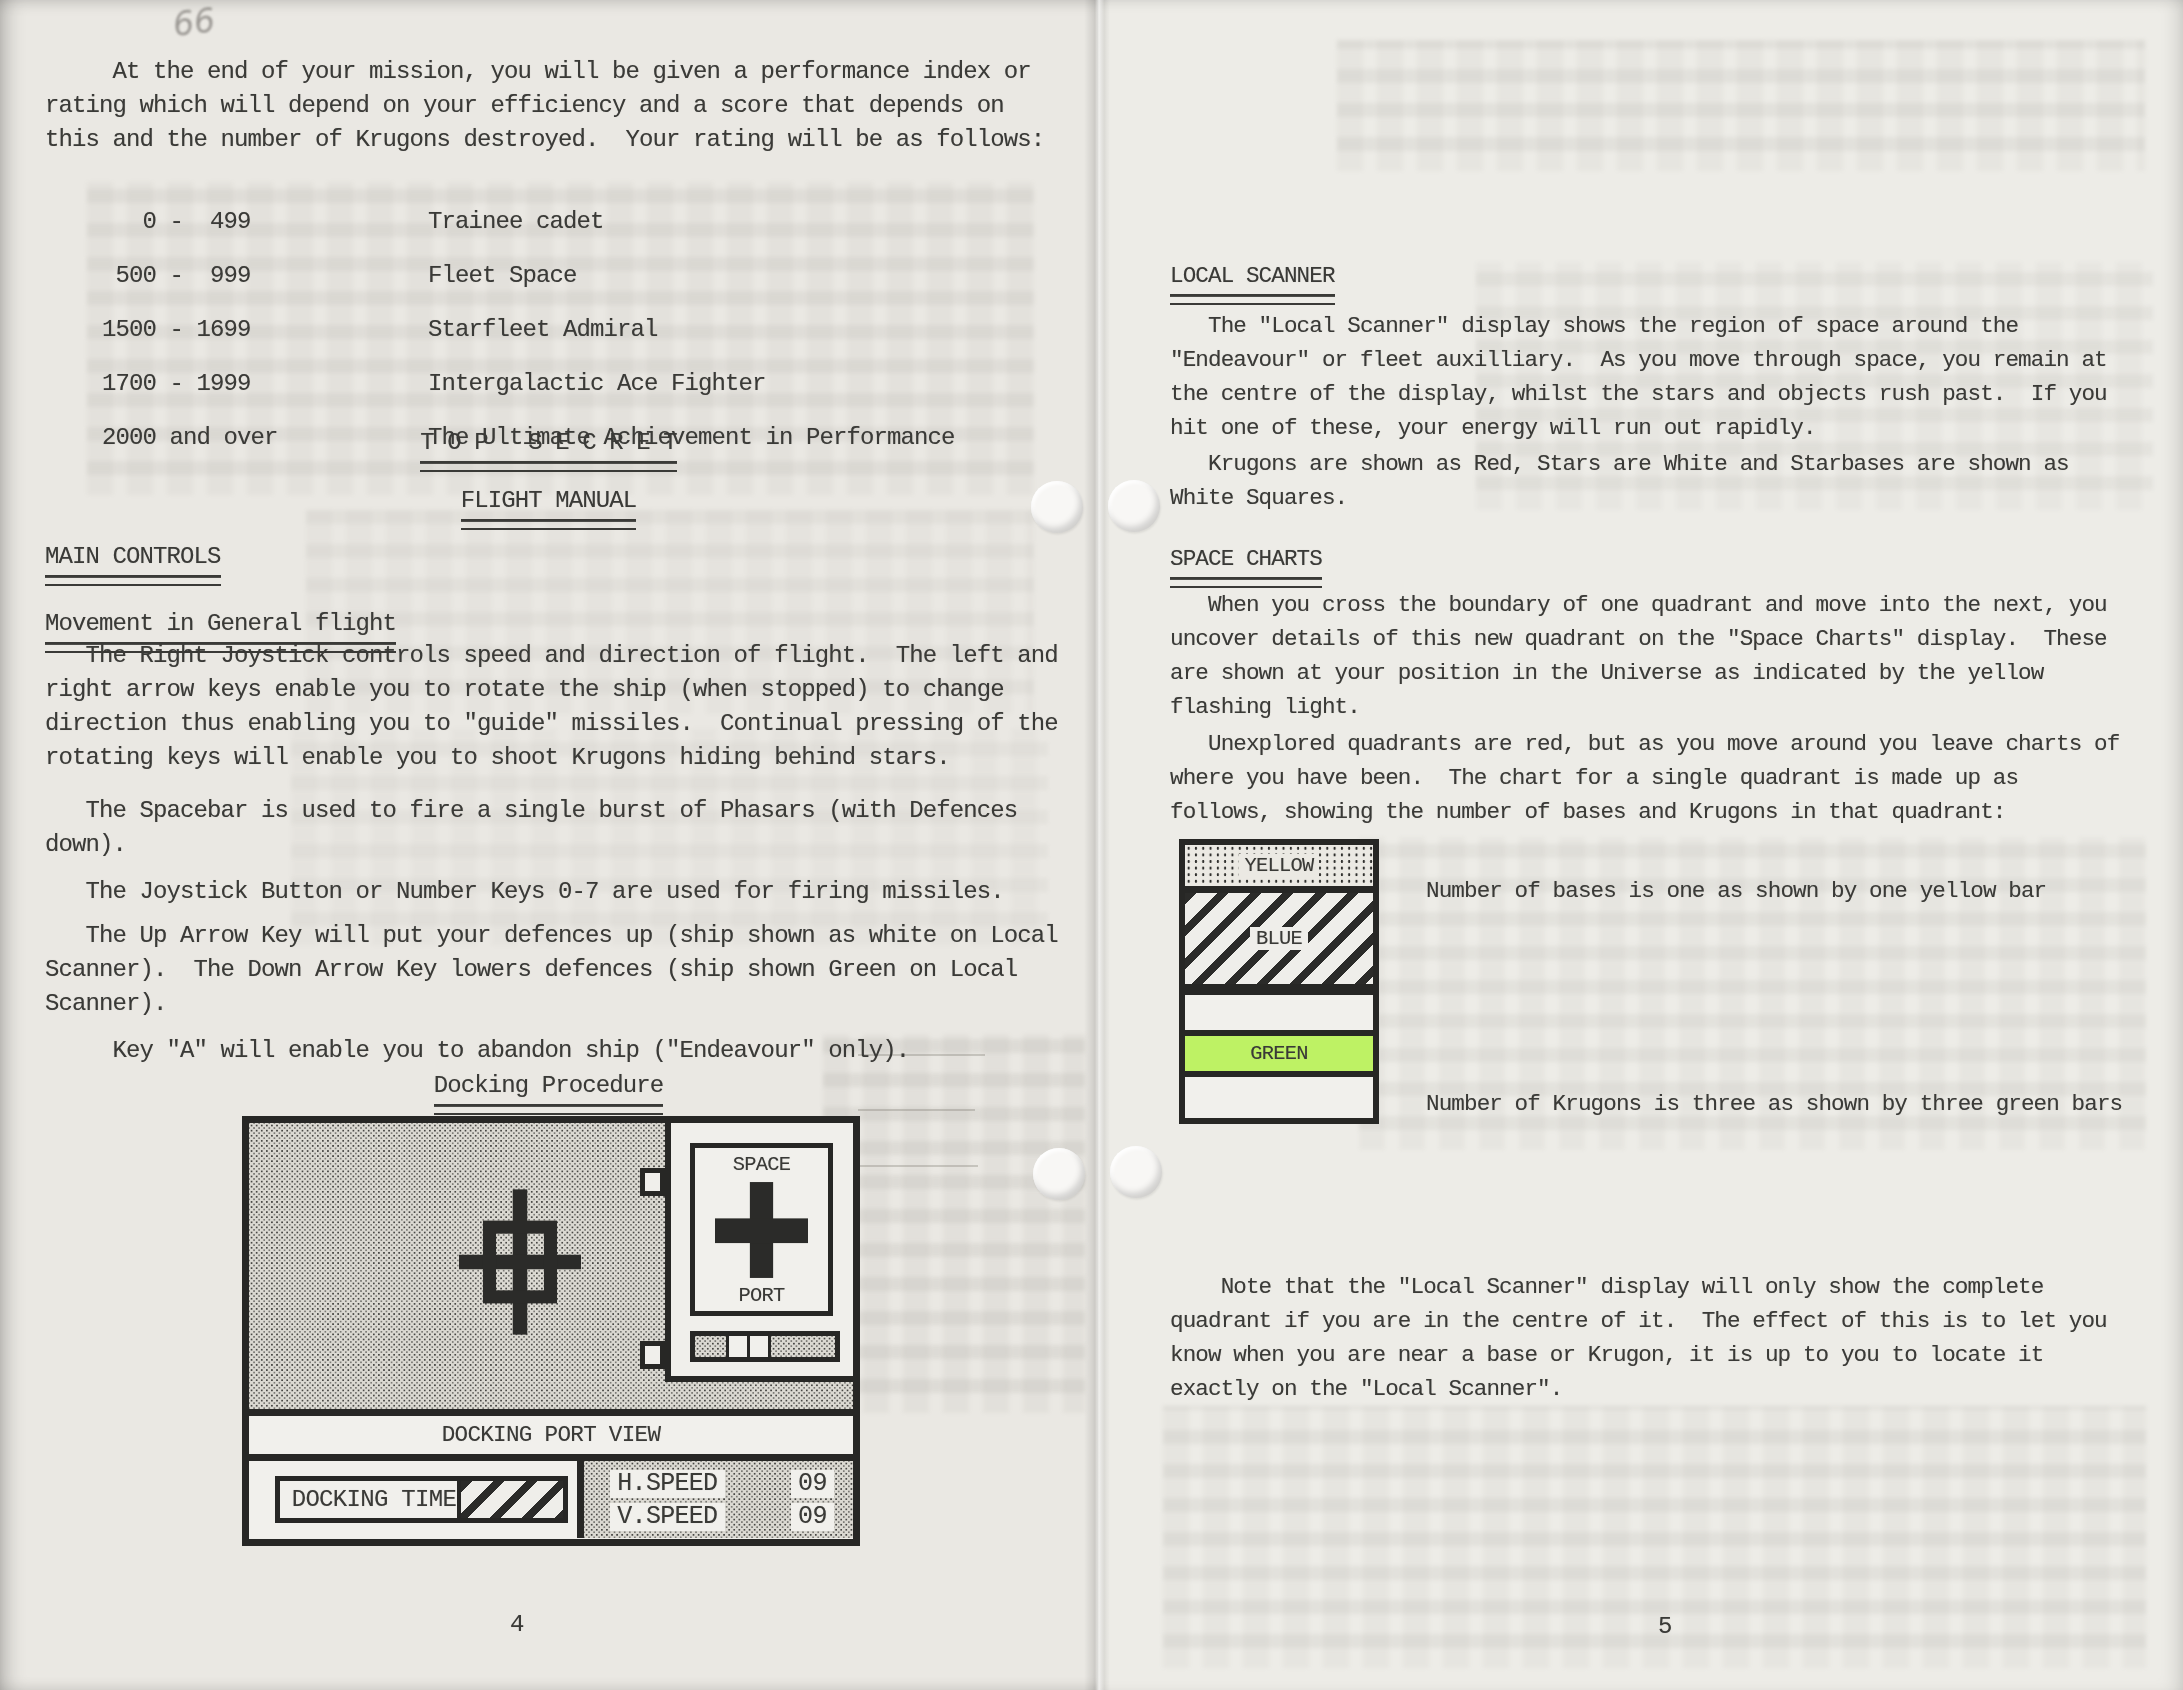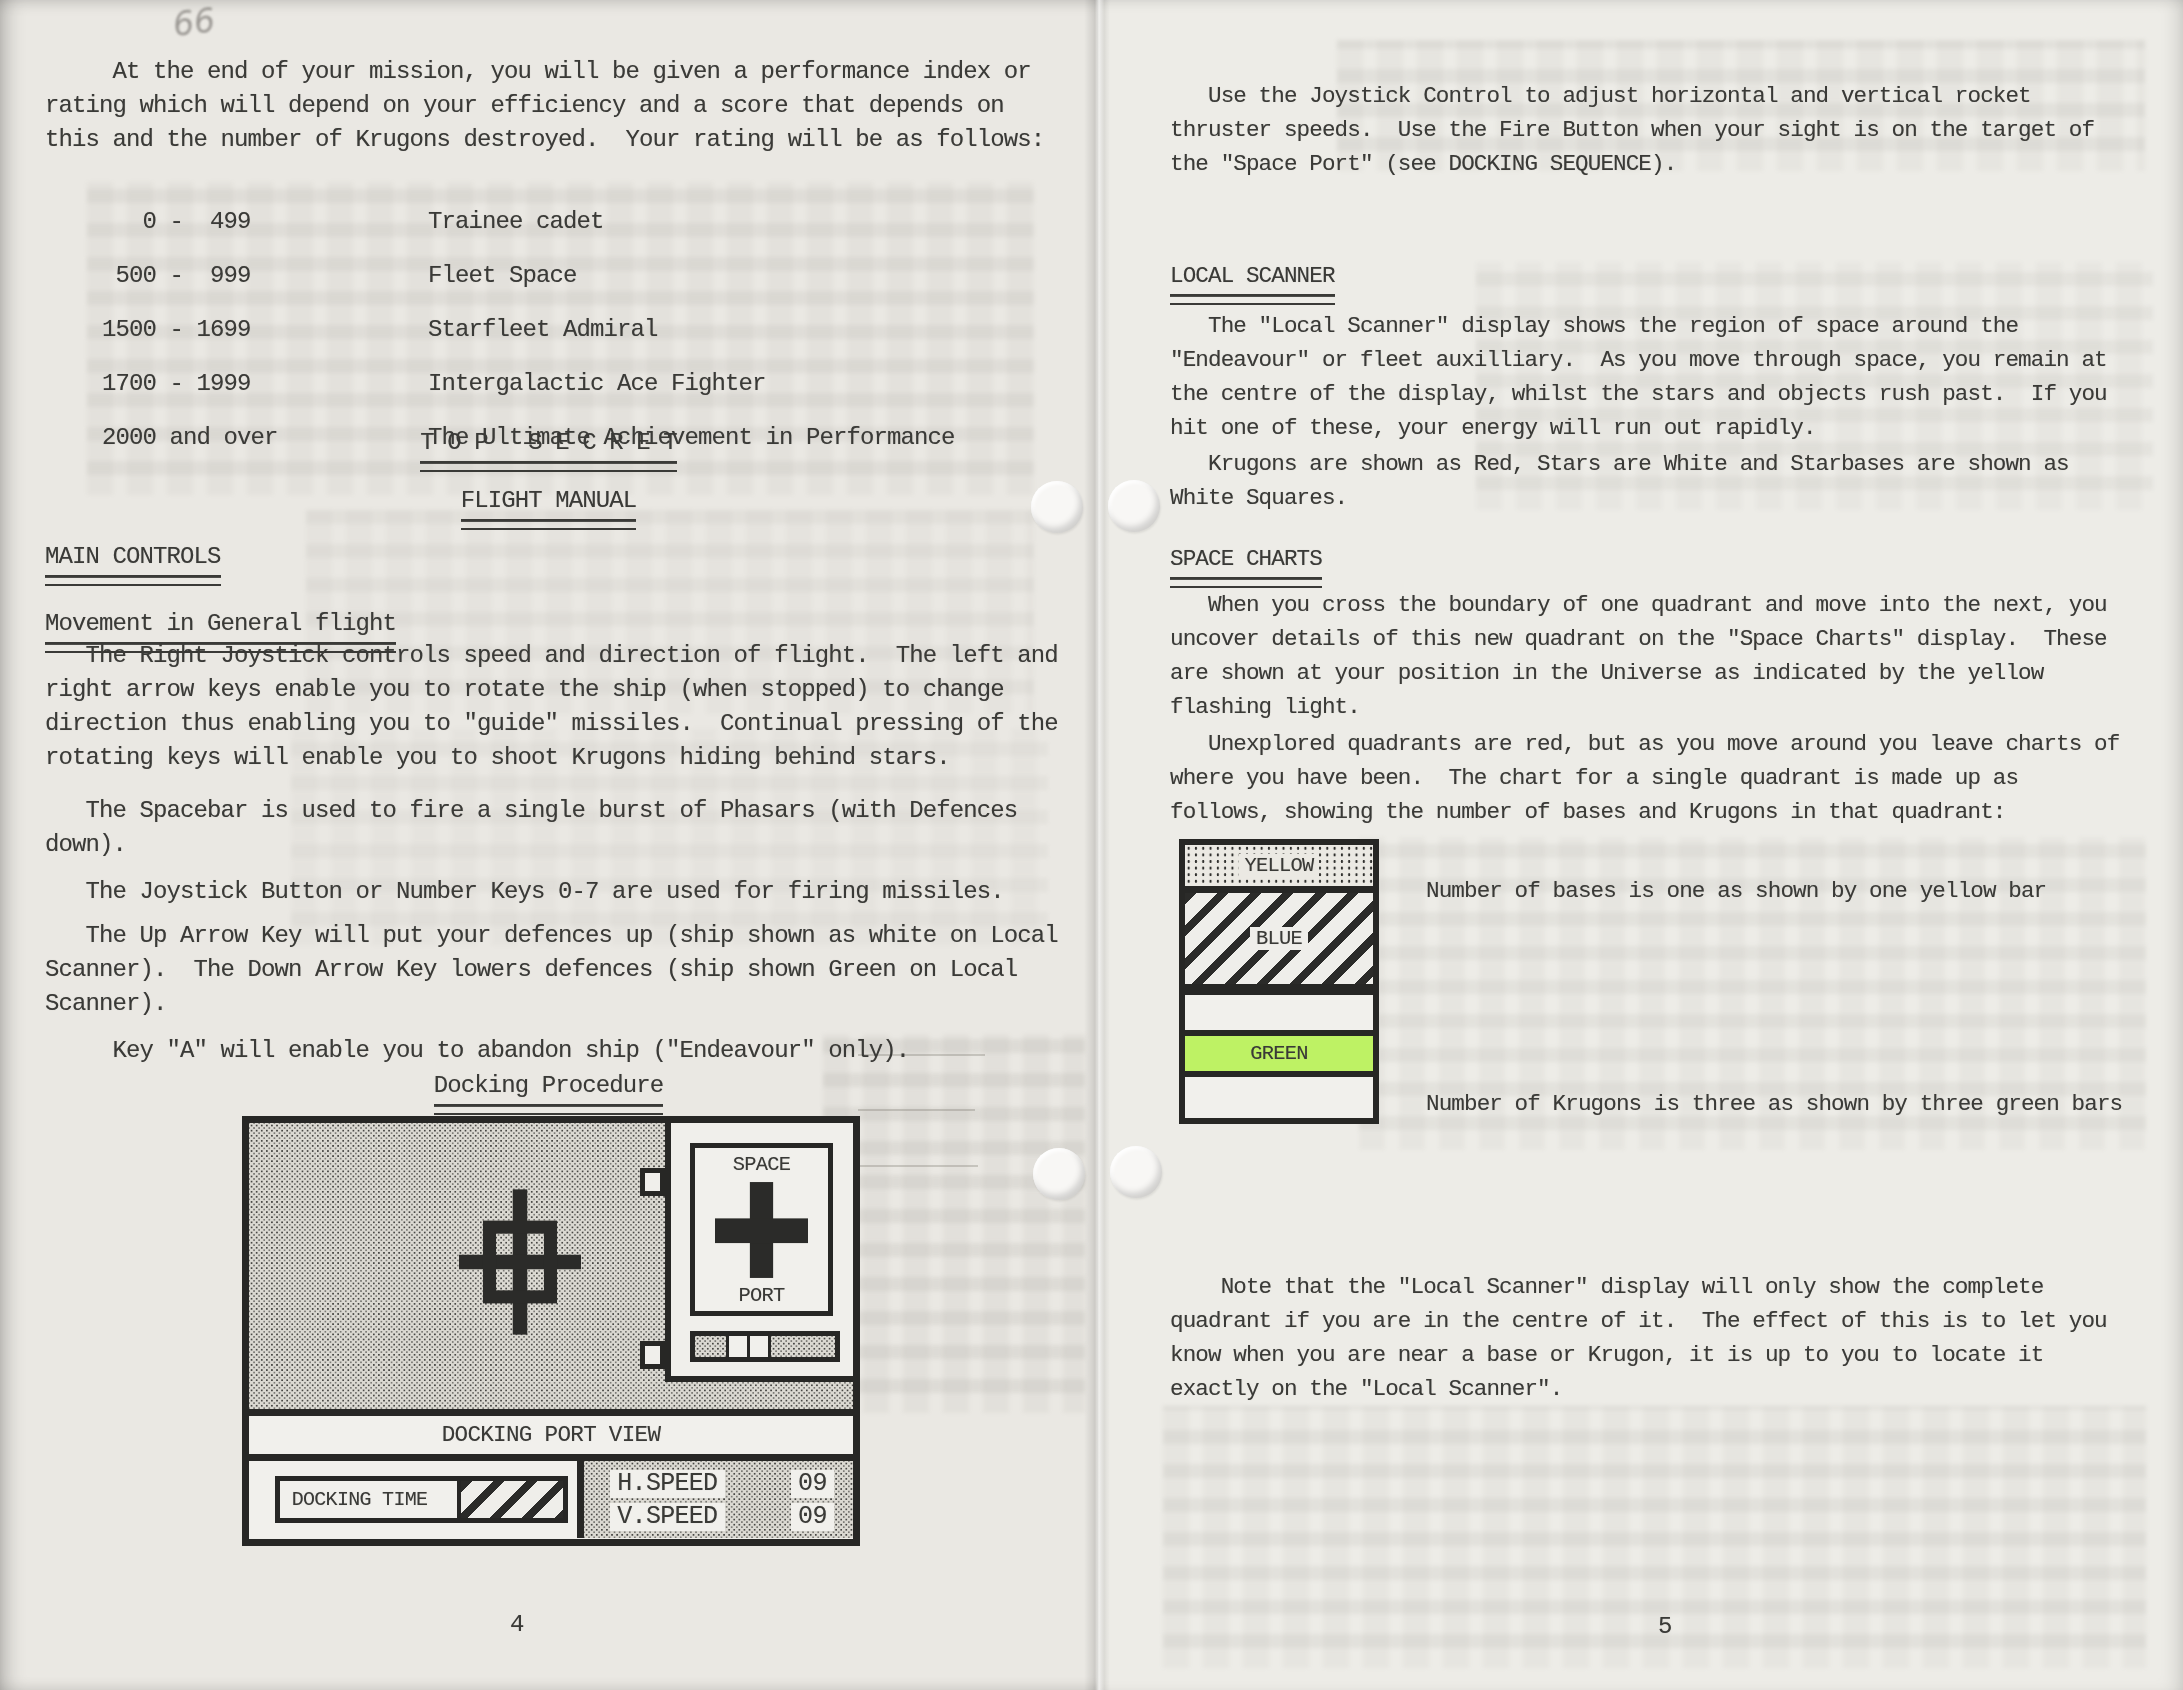--- a/index.html
+++ b/index.html
@@ -59,21 +59,21 @@
   .inset-box .lbl { font-size:20.4px; letter-spacing:-0.7px; }
   .inset-bar { position:absolute; left:19px; top:208px; width:150px; height:31px; border:5.1px solid #272725; display:flex; }
   .inset-bar .cell { height:100%; }
   .inset-bar .cell + .cell { border-left:3.6px solid #272725; }
   .c1 { flex:0 0 22%; } .c2 { flex:0 0 15%; background:#f1f0ec; } .c3 { flex:0 0 15%; background:#f1f0ec; } .c4 { flex:1 1 auto; }
   .dock-band { width:100%; height:45px; border-bottom:7.3px solid #272725; background:#f1f0ec;
                display:flex; align-items:center; justify-content:center; font-size:22.6px; letter-spacing:-0.7px; }
   .dock-bottom { position:relative; width:100%; height:77px; display:flex; }
   .db-left { flex:0 0 335px; border-right:7.3px solid #272725; background:#f1f0ec; position:relative; }
   .dtime { position:absolute; left:26px; top:14.6px; width:293px; height:47px; border:5.1px solid #272725; display:flex; background:#f1f0ec; }
-  .dtime-label { flex:0 0 177px; display:flex; align-items:center; padding-left:11.7px; font-size:20px; letter-spacing:-0.7px; }
+  .dtime-label { flex:0 0 177px; display:flex; align-items:center; padding-left:11.7px; font-size:24px; letter-spacing:-0.7px; }
   .dtime-hatch { flex:1 1 auto; border-left:4.4px solid #272725; }
   .db-right { flex:1 1 auto; position:relative; }
   .chip { position:absolute; background:#f1f0ec; font-size:25px; letter-spacing:-0.7px; line-height:28px; padding:0 7.3px; }
 
   
   .chart { position:absolute; left:82px; top:839px; width:200px; border:6.6px solid #272725; background:#f0efeb; }
   .seg { position:relative; width:100%; display:flex; align-items:center; justify-content:center; }
   .seg .lbl { font-size:20.4px; letter-spacing:-0.7px; padding:0 5.8px; }
   .seg-yellow { height:48px; border-bottom:7.3px solid #272725; }
   .seg-yellow .lbl { background:#ebe9e3; }
@@ -190,23 +190,20 @@
     <div class="tx pageno ink" style="left:510px; top:1611px;">4</div>
   </div>
 
   <div class="page page-right">
 
     <div class="bleed" style="left:240px; top:40px; width:808px; height:131px;"></div>
     <div class="bleed" style="left:379px; top:262px; width:677px; height:248px; opacity:.42;"></div>
     <div class="bleed" style="left:262px; top:837px; width:787px; height:313px; opacity:.45;"></div>
     <div class="bleed" style="left:66px; top:1406px; width:983px; height:262px; opacity:.5;"></div>
 
-    <div class="tx txR ink" style="left:73px; top:79px;">   Use the Joystick Control to adjust horizontal and vertical rocket
-thruster speeds.  Use the Fire Button when your sight is on the target of
-the "Space Port" (see DOCKING SEQUENCE).</div>
     <div class="hd txR ink" style="left:73px; top:259px;"><span class="u2">LOCAL SCANNER</span></div>
     <div class="tx txR ink" style="left:73px; top:309px;">   The "Local Scanner" display shows the region of space around the
 "Endeavour" or fleet auxilliary.  As you move through space, you remain at
 the centre of the display, whilst the stars and objects rush past.  If you
 hit one of these, your energy will run out rapidly.</div>
     <div class="tx txR ink" style="left:73px; top:447px;">   Krugons are shown as Red, Stars are White and Starbases are shown as
 White Squares.</div>
     <div class="hd txR ink" style="left:73px; top:542px;"><span class="u2">SPACE CHARTS</span></div>
     <div class="tx txR ink" style="left:73px; top:588px;">   When you cross the boundary of one quadrant and move into the next, you
 uncover details of this new quadrant on the "Space Charts" display.  These

